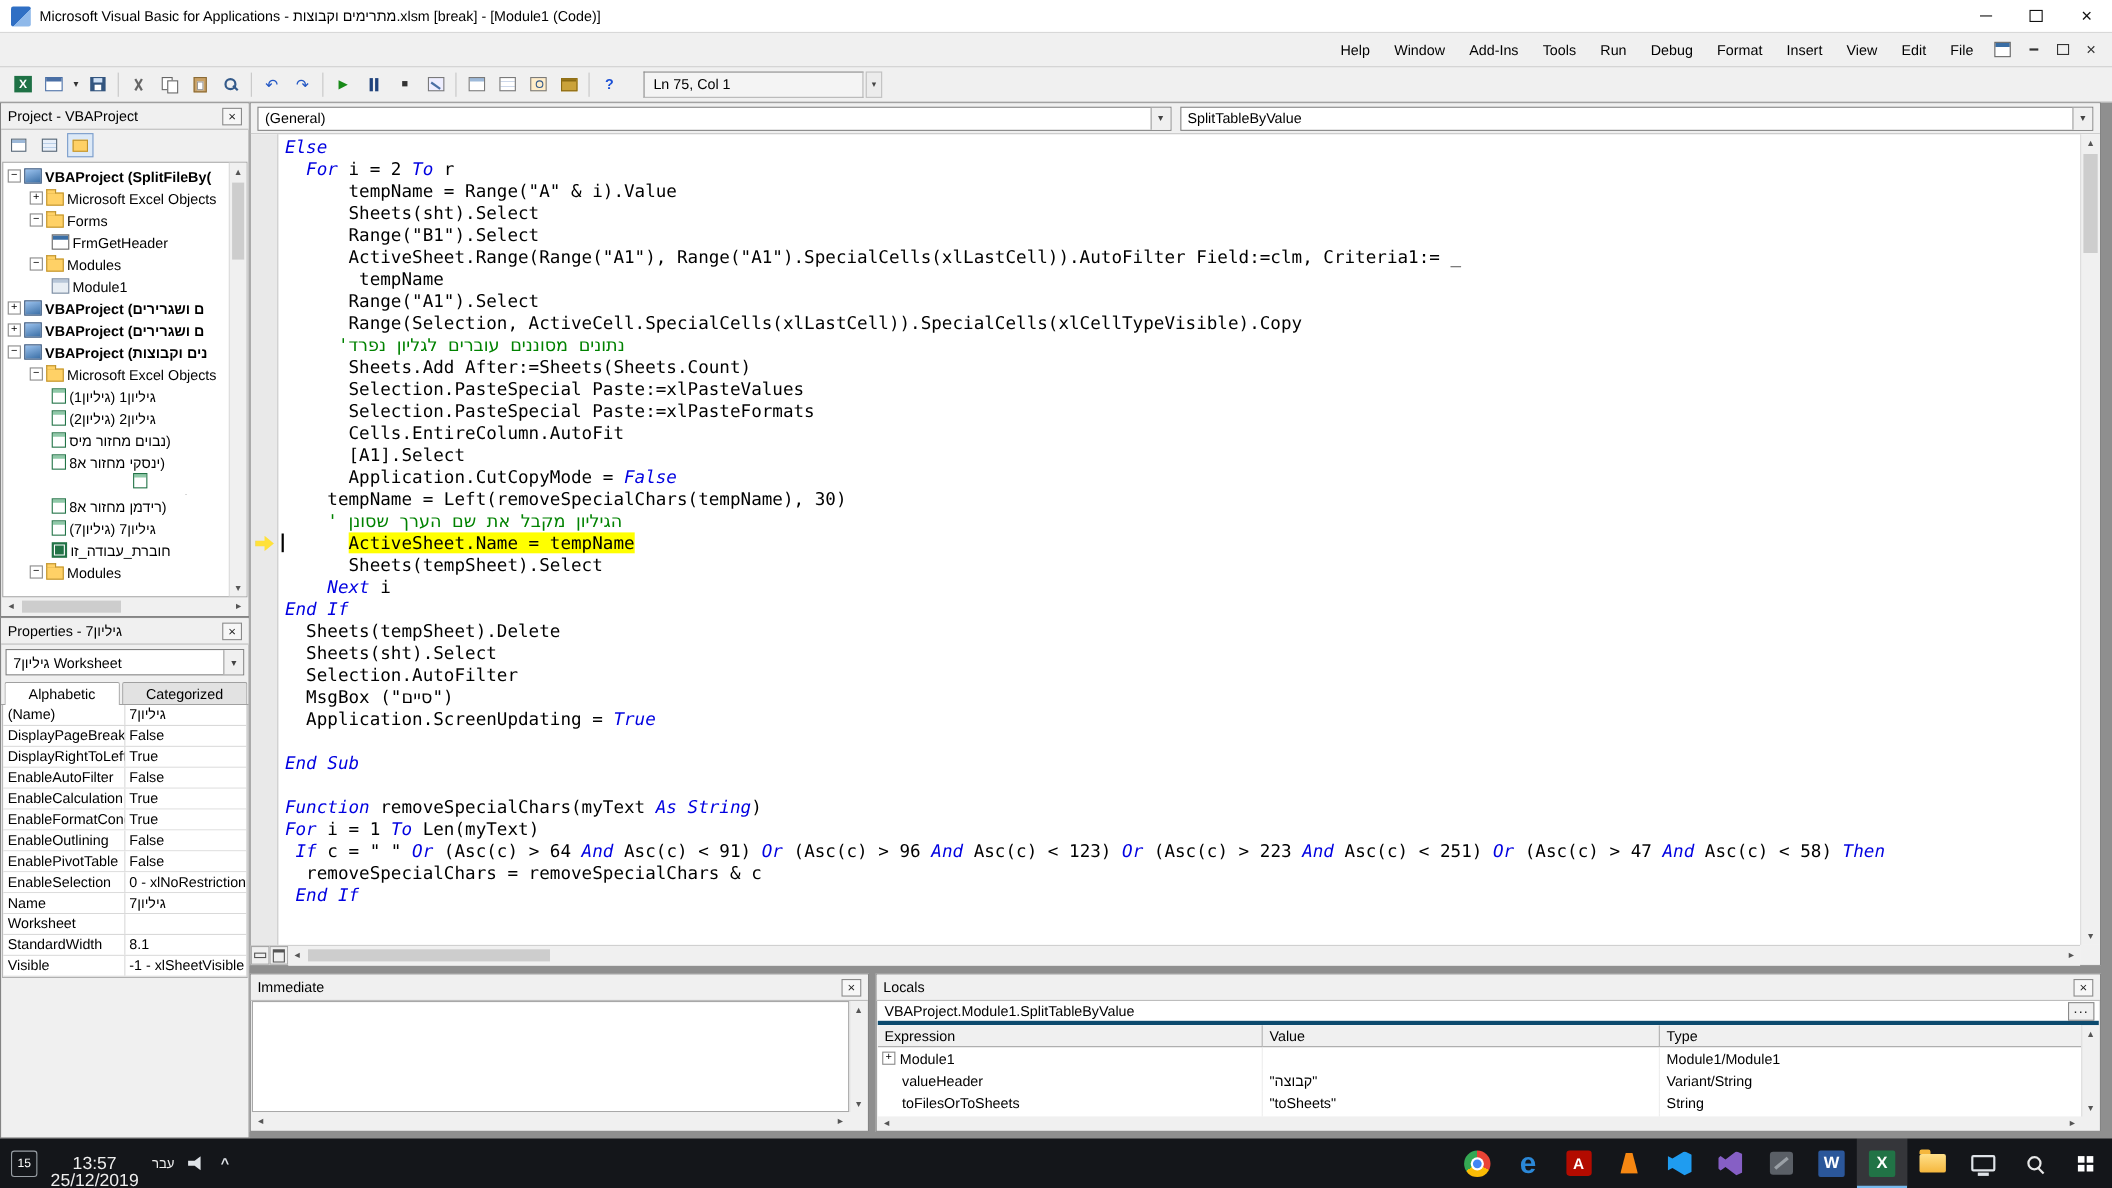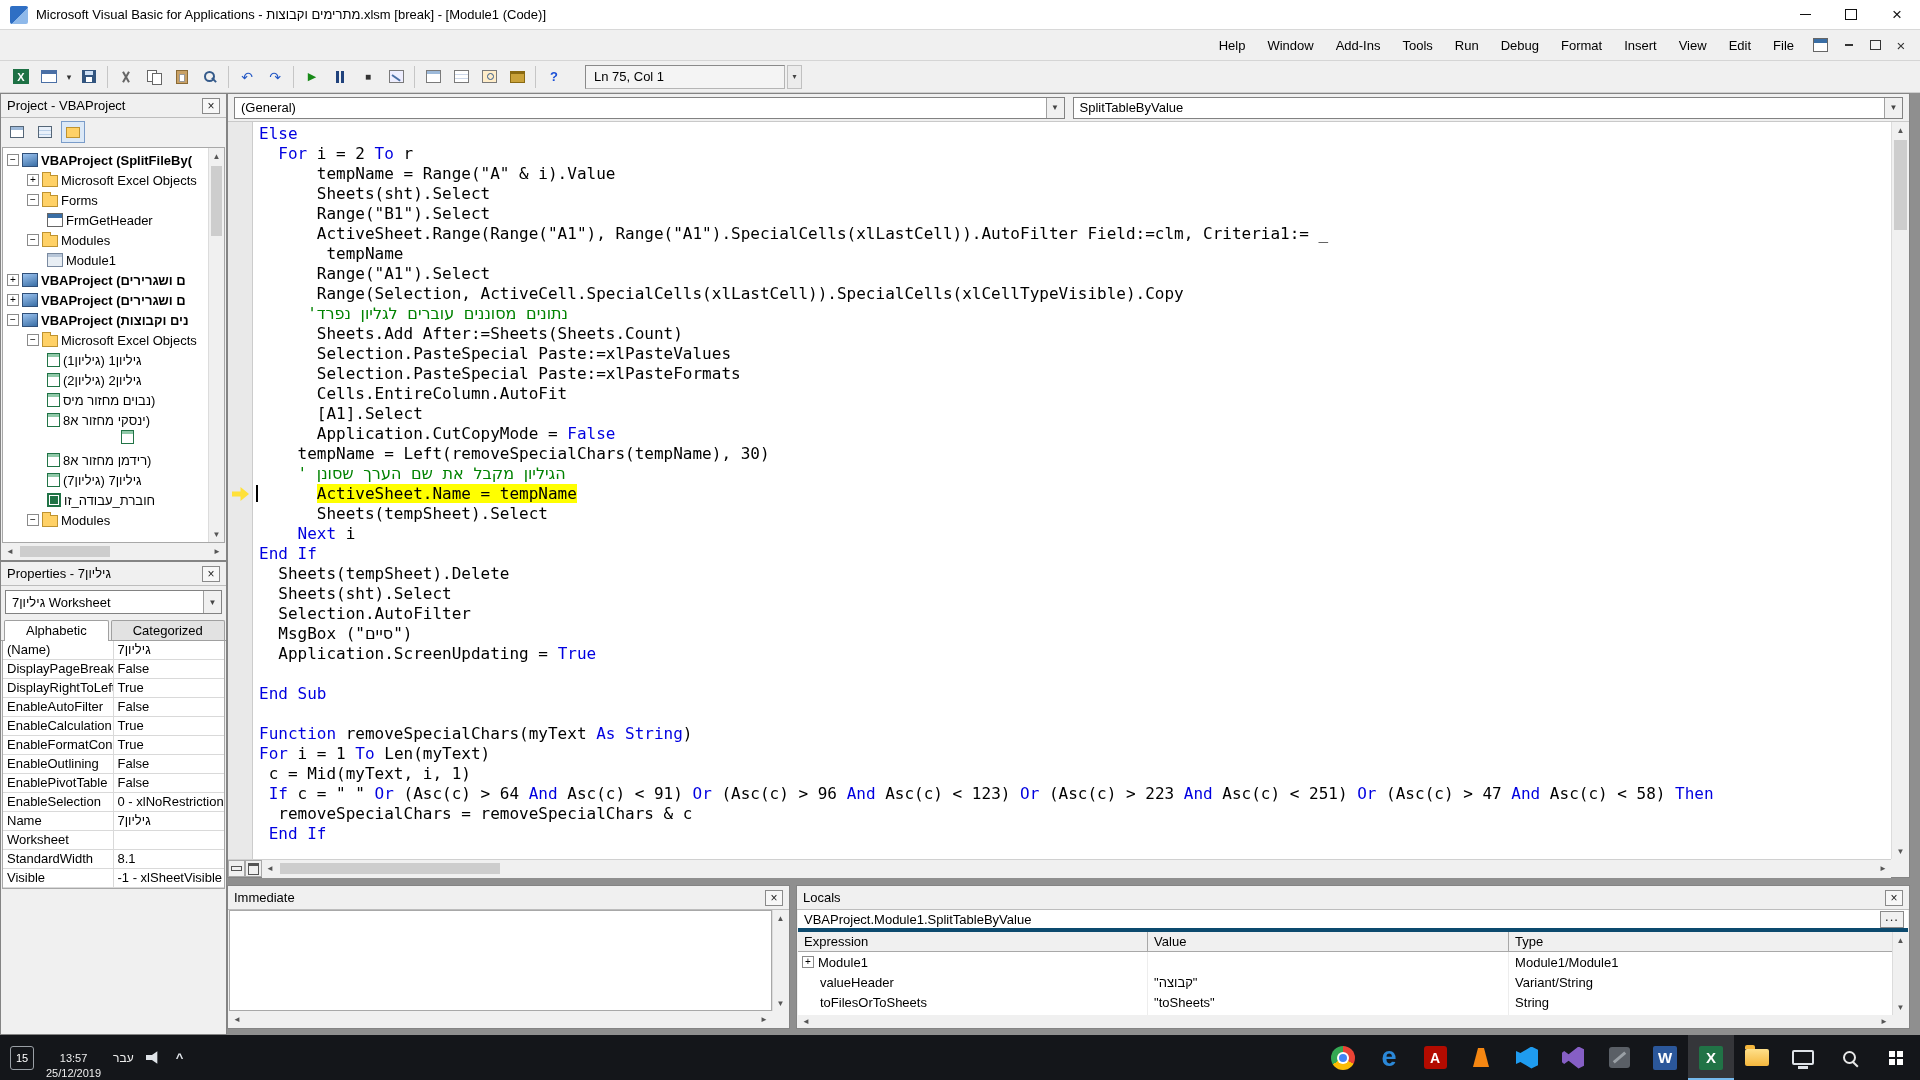--- a/index.html
+++ b/index.html
@@ -130,21 +130,21 @@
 
 
 #code-window{position:absolute;left:227px;top:93px;width:1683px;height:785px;background:#fff;border:1px solid #848484;}
 .combo-row{height:28px;display:flex;align-items:center;gap:8px;padding:0 6px;background:#f0f0f0;border-bottom:1px solid #c9c9c9;}
 .combo-row .combo{flex:1;height:22px;}
 .code-body{position:absolute;top:28px;left:0;right:0;bottom:18px;display:flex;}
 .code-margin{width:25px;background:#e9e9e9;border-right:1px solid #ccc;position:relative;flex-shrink:0;}
 .stmt-arrow{position:absolute;left:4px;width:17px;height:14px;background:#ffe13a;clip-path:polygon(0 32%,50% 32%,50% 0,100% 50%,50% 100%,50% 68%,0 68%);filter:drop-shadow(0 1px 0 #8a7a00);}
 .code-editor{flex:1;position:relative;overflow:hidden;padding:2px 0 0 6px;font-family:"DejaVu Sans Mono","DejaVu Sans",monospace;font-size:16px;line-height:20px;}
 .code-line{white-space:pre;height:20px;}
-.seg-k{color:#0000e0;}
+.seg-k{color:#0000e0;font-style:italic;}
 .seg-c{color:#008200;}
 .seg-n{color:#000;}
 .seg-h{background:#ffff00;color:#000;}
 .caret{position:absolute;left:3px;width:2px;height:17px;background:#000;}
 .code-bottom{position:absolute;left:0;right:18px;bottom:0;height:18px;display:flex;align-items:center;background:#f0f0f0;border-top:1px solid #d0d0d0;}
 .view-btn{width:17px;height:17px;border:1px solid #a8a8a8;background:#f0f0f0;display:grid;place-items:center;flex-shrink:0;}
 .view-btn.v1::before{content:"";width:9px;height:3px;border:1px solid #555;}
 .view-btn.v2::before{content:"";width:9px;height:8px;border:1px solid #555;border-top-width:3px;}
 .code-bottom .hscroll{flex:1;height:18px;}
 .corner{position:absolute;right:0;bottom:0;width:18px;height:18px;background:#f0f0f0;}
@@ -172,21 +172,21 @@
 .lc.c2{width:33%;padding:0 6px;}
 .lc.c3{flex:1;padding:0 6px;border-right:none;}
 .locals-vscroll{position:absolute;top:46px;right:1px;bottom:13px;}
 .locals-hscroll{position:absolute;left:1px;right:17px;bottom:1px;height:12px;}
 .locals-hscroll .sbtn{height:12px;}
 
 
 #taskbar{position:absolute;left:0;top:1035px;width:1920px;height:45px;background:#14161a;display:flex;align-items:stretch;color:#eee;}
 .tray{display:flex;align-items:center;gap:12px;padding:0 10px;}
 .tray-badge{width:24px;height:24px;border:1px solid #9aa0a6;border-radius:3px;display:grid;place-items:center;font-size:11px;color:#fff;}
-.clock{text-align:center;font-size:11px;line-height:15px;margin-top:16px;}
+.clock{text-align:center;font-size:16px;line-height:15px;margin-top:16px;}
 .lang{font-size:12px;}
 .vol{width:18px;height:14px;background:#dfe3e8;clip-path:polygon(0 33%,35% 33%,65% 5%,65% 95%,35% 67%,0 67%);}
 .chev{font-size:13px;font-weight:bold;color:#dfe3e8;}
 .apps{margin-left:auto;display:flex;align-items:stretch;}
 .task-app{width:46px;display:grid;place-items:center;}
 .task-app.active{background:rgba(255,255,255,.14);box-shadow:inset 0 -2px 0 #76b9ed;}
 .app-glyph{display:grid;place-items:center;position:relative;}
 .app-chrome .app-glyph{width:24px;height:24px;border-radius:50%;background:conic-gradient(#ea4335 0 33%,#fbbc05 33% 66%,#34a853 66% 100%);}
 .app-chrome .app-glyph::before{content:"";position:absolute;inset:6px;background:#fff;border-radius:50%;}
 .app-chrome .app-glyph::after{content:"";position:absolute;inset:8px;background:#4285f4;border-radius:50%;}
@@ -544,21 +544,20 @@
         <div class="code-line"><span class="seg-n">  Sheets(tempSheet).Delete</span></div>
         <div class="code-line"><span class="seg-n">  Sheets(sht).Select</span></div>
         <div class="code-line"><span class="seg-n">  Selection.AutoFilter</span></div>
         <div class="code-line"><span class="seg-n">  MsgBox ("סיים")</span></div>
         <div class="code-line"><span class="seg-n">  Application.ScreenUpdating = </span><span class="seg-k">True</span></div>
         <div class="code-line"><span class="seg-n"></span></div>
         <div class="code-line"><span class="seg-k">End Sub</span></div>
         <div class="code-line"><span class="seg-n"></span></div>
         <div class="code-line"><span class="seg-k">Function</span><span class="seg-n"> removeSpecialChars(myText </span><span class="seg-k">As String</span><span class="seg-n">)</span></div>
         <div class="code-line"><span class="seg-k">For</span><span class="seg-n"> i = 1 </span><span class="seg-k">To</span><span class="seg-n"> Len(myText)</span></div>
-        <div class="code-line"><span class="seg-n"> c = Mid(myText, i, 1)</span></div>
         <div class="code-line"><span class="seg-n"> </span><span class="seg-k">If</span><span class="seg-n"> c = " " </span><span class="seg-k">Or</span><span class="seg-n"> (Asc(c) &gt; 64 </span><span class="seg-k">And</span><span class="seg-n"> Asc(c) &lt; 91) </span><span class="seg-k">Or</span><span class="seg-n"> (Asc(c) &gt; 96 </span><span class="seg-k">And</span><span class="seg-n"> Asc(c) &lt; 123) </span><span class="seg-k">Or</span><span class="seg-n"> (Asc(c) &gt; 223 </span><span class="seg-k">And</span><span class="seg-n"> Asc(c) &lt; 251) </span><span class="seg-k">Or</span><span class="seg-n"> (Asc(c) &gt; 47 </span><span class="seg-k">And</span><span class="seg-n"> Asc(c) &lt; 58) </span><span class="seg-k">Then</span></div>
         <div class="code-line"><span class="seg-n">  removeSpecialChars = removeSpecialChars &amp; c</span></div>
         <div class="code-line"><span class="seg-k"> End If</span></div>
       </div>
     <div class="vscroll wide">
       <span class="sbtn up"></span>
       <span class="vthumb" style="height:90px"></span>
       <span class="vspacer"></span>
       <span class="sbtn down"></span>
     </div>

